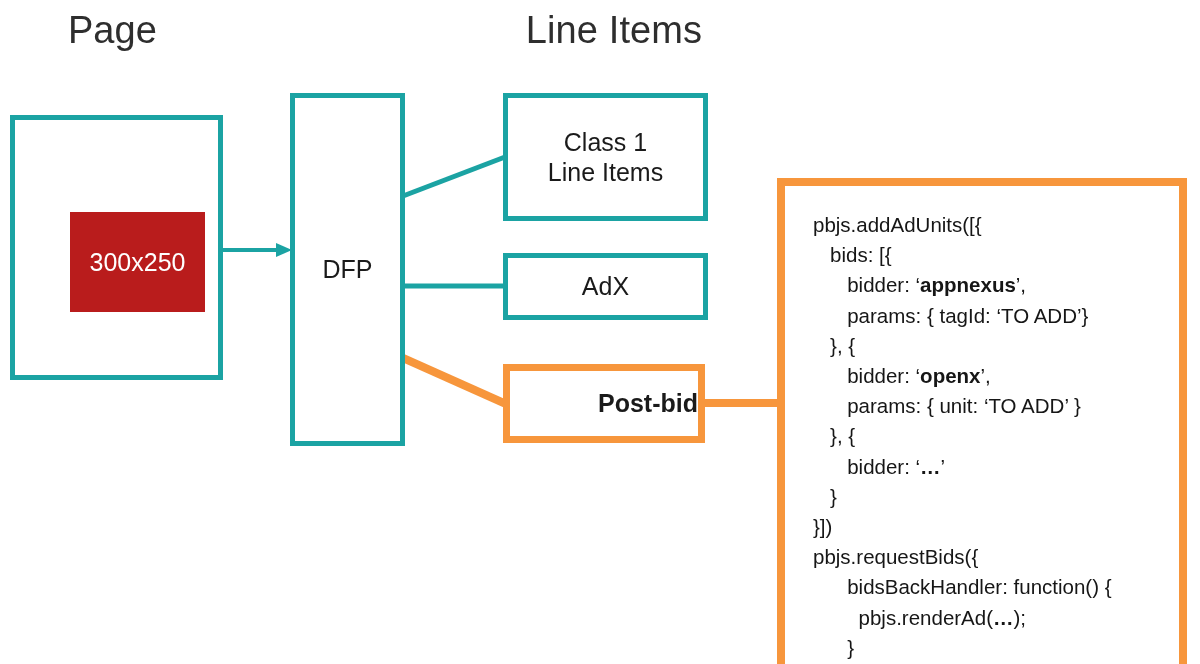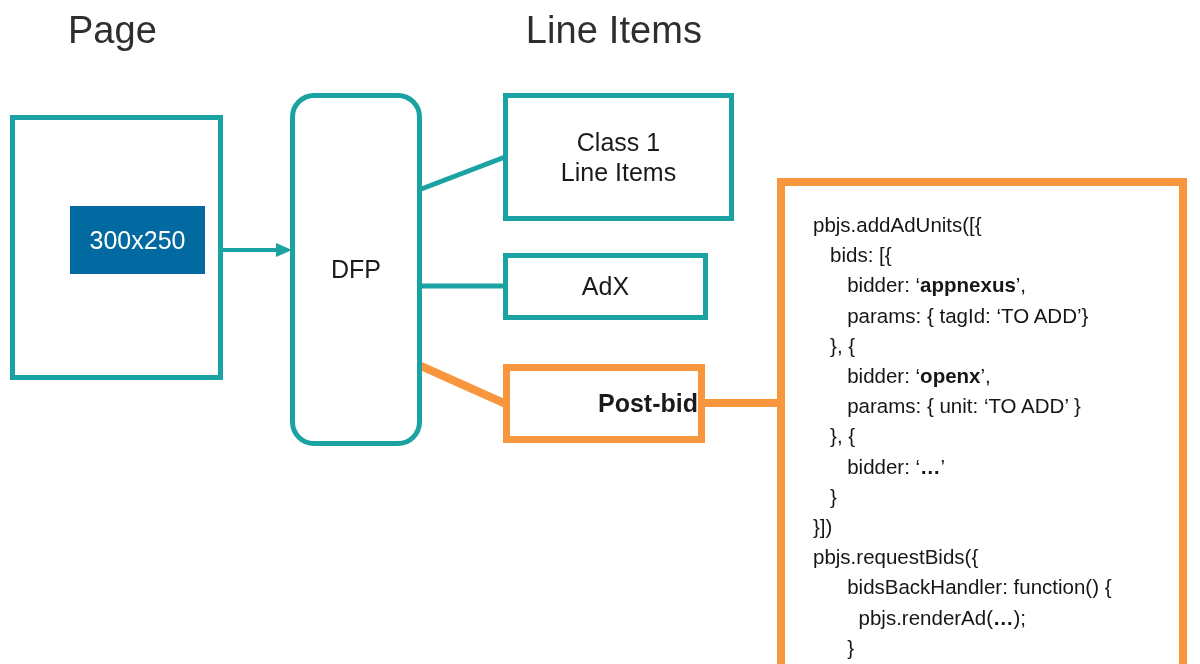--- a/index.html
+++ b/index.html
@@ -54,31 +54,31 @@
     line-height: 1.22;
     font-weight: 400;
   }
   .box-label.bold { font-weight: bold; font-size: 25px; }
 
   
   #box-page { left: 10px;  top: 115px; width: 213px; height: 265px; }
   
   #box-adslot {
     position: absolute;
-    left: 70px; top: 206px; width: 135px; height: 68px;
-    background: #0369a1;
+    left: 70px; top: 212px; width: 135px; height: 100px;
+    background: #b91c1c;
     display: flex; align-items: center; justify-content: center;
   }
   #box-adslot .box-label { color: #ffffff; font-size: 25px; }
 
   
-  #box-dfp { left: 290px; top: 93px; width: 132px; height: 353px; border-radius: 24px; }
+  #box-dfp { left: 290px; top: 93px; width: 115px; height: 353px; }
 
   
-  #box-class1  { left: 503px; top: 93px;  width: 231px; height: 128px; justify-content: center; }
+  #box-class1  { left: 503px; top: 93px;  width: 205px; height: 128px; justify-content: center; }
   #box-adx     { left: 503px; top: 253px; width: 205px; height: 67px; }
   #box-postbid { left: 503px; top: 364px; width: 202px; height: 79px; }
 
   
   #box-code {
     position: absolute;
     left: 777px; top: 150px;
     width: 410px; height: 507px;
     box-sizing: border-box;
     border: 8px solid #f7963c;

